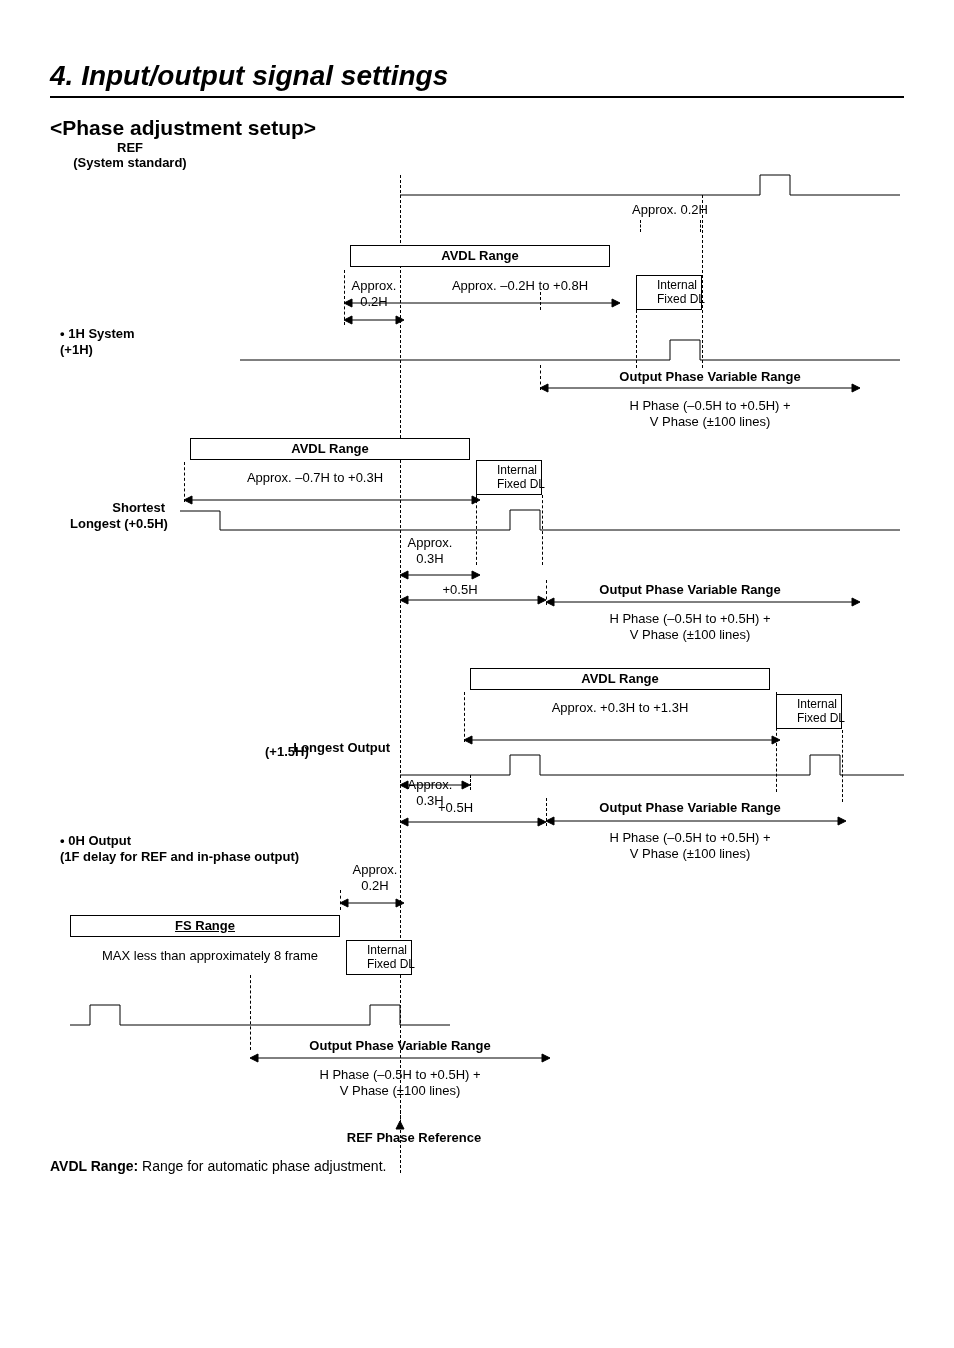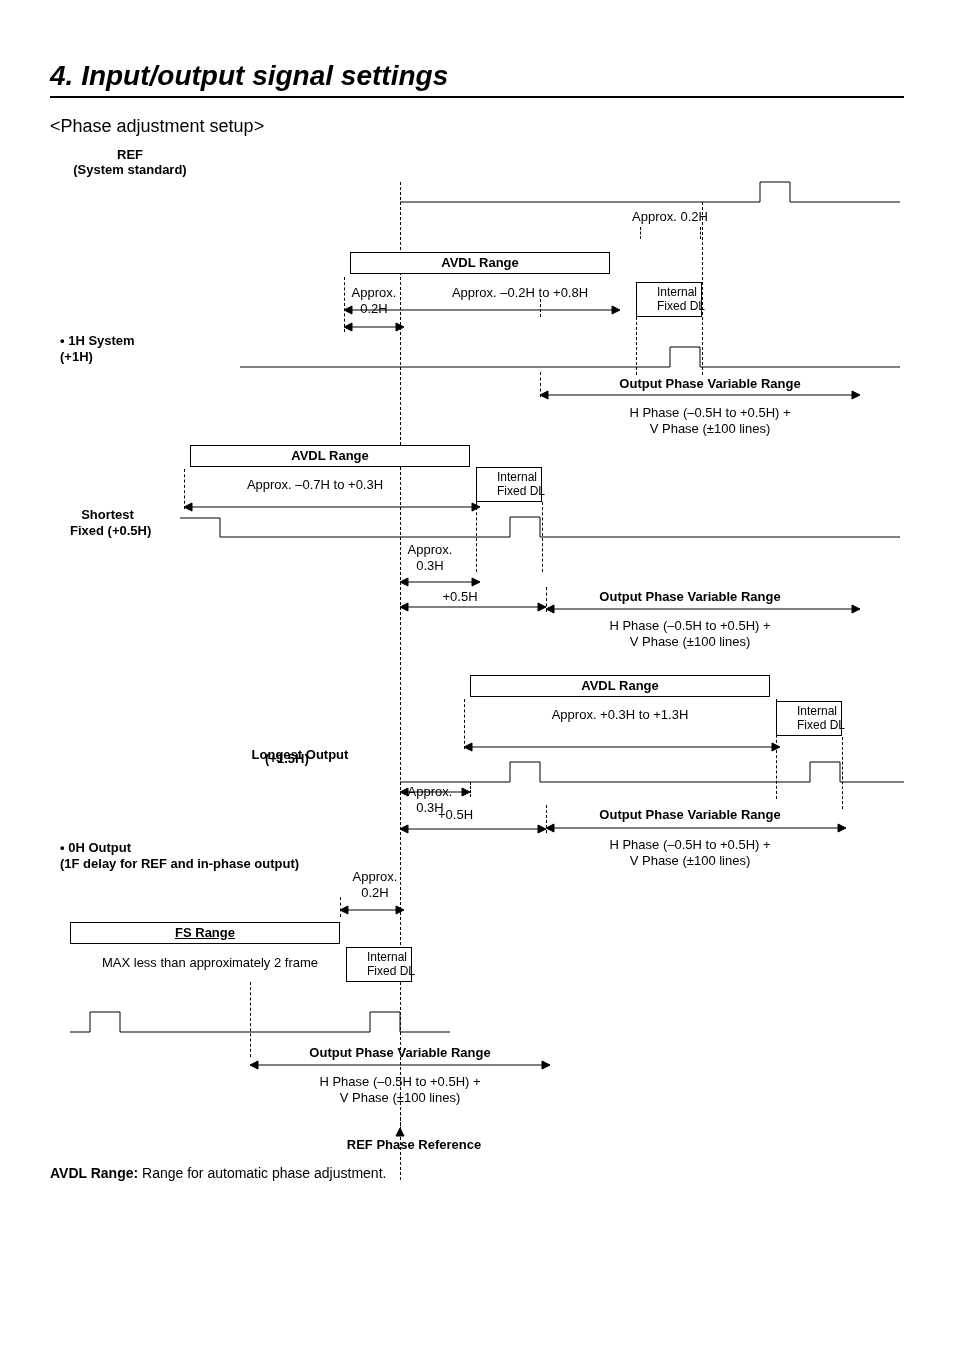--- a/index.html
+++ b/index.html
@@ -16,38 +16,37 @@
   }
   .chapter-title {
     font-size: 28px;
     font-weight: bold;
     font-style: italic;
     border-bottom: 2px solid #000;
     padding-bottom: 4px;
     margin-bottom: 18px;
   }
   .section-title {
-    font-size: 18px;
-    font-weight: normal;
-    margin-bottom: 10px;
+    font-size: 21px;
+    font-weight: bold;
   }
   .diagram {
     position: relative;
     width: 854px;
     height: 1050px;
     font-size: 13px;
   }
   .diagram .lbl {
     position: absolute;
     white-space: nowrap;
     line-height: 1.25;
   }
   .bold { font-weight: bold; }
   .center { text-align: center; }
-  .right { text-align: center; }
+  .right { text-align: right; }
   .box {
     position: absolute;
     border: 1px solid #000;
     background: #fff;
     text-align: center;
     padding: 2px 20px;
     white-space: nowrap;
     line-height: 1.2;
   }
   .pulse {
@@ -147,21 +146,21 @@
       <polygon points="0,5 8,1 8,9"></polygon>
         <polygon points="296,5 288,1 288,9"></polygon>
     </svg>
 
     <div class="box" style="left:426px; top:320px; width:66px; font-size:12px;"><span style="white-space:pre;">Internal
 Fixed DL</span></div>
     <div class="dash" style="left:426px; top:355px; height:70px;"></div>
     <div class="dash" style="left:492px; top:355px; height:70px;"></div>
 
     <div class="lbl bold right" style="left:0px; top:360px; width:115px;">Shortest</div>
-    <div class="lbl bold" style="left:20px; top:376px;">Fixed (+0.5H)</div>
+    <div class="lbl bold" style="left:20px; top:376px;">Longest (+0.5H)</div>
 
     <svg class="pulse" style="left:0;top:365px;" width="854" height="30">
       <polyline class="hline" points="130,6 170,6 170,25 460,25 460,5 490,5 490,25 850,25"></polyline>
     </svg>
 
     <div class="lbl center" style="left:345px; top:395px; width:70px; white-space:pre;">Approx.
 0.3H</div>
     <svg class="arrow-line" style="left:350px;top:430px;" width="80" height="10">
       <line x1="5" y1="5" x2="75" y2="5"></line>
       <polygon points="0,5 8,1 8,9"></polygon>
@@ -236,21 +235,21 @@
     <div class="lbl center" style="left:295px; top:722px; width:60px; white-space:pre;">Approx.
 0.2H</div>
     <svg class="arrow-line" style="left:290px;top:758px;" width="64" height="10">
       <line x1="5" y1="5" x2="59" y2="5"></line>
       <polygon points="0,5 8,1 8,9"></polygon>
         <polygon points="64,5 56,1 56,9"></polygon>
     </svg>
     <div class="dash" style="left:290px; top:750px; height:20px;"></div>
 
     <div class="box bold" style="left:20px; top:775px; width:270px;text-decoration:underline;">FS Range</div>
-    <div class="lbl center" style="left:30px; top:808px; width:260px;">MAX less than approximately 2 frame</div>
+    <div class="lbl center" style="left:30px; top:808px; width:260px;">MAX less than approximately 8 frame</div>
 
     <div class="box" style="left:296px; top:800px; width:66px; font-size:12px;"><span style="white-space:pre;">Internal
 Fixed DL</span></div>
     <div class="dash" style="left:200px; top:835px; height:75px;"></div>
 
     <svg class="pulse" style="left:0;top:860px;" width="854" height="30">
       <polyline class="hline" points="20,25 40,25 40,5 70,5 70,25 320,25 320,5 350,5 350,25 400,25"></polyline>
     </svg>
 
     <div class="lbl bold center" style="left:220px; top:898px; width:260px;">Output Phase Variable Range</div>

